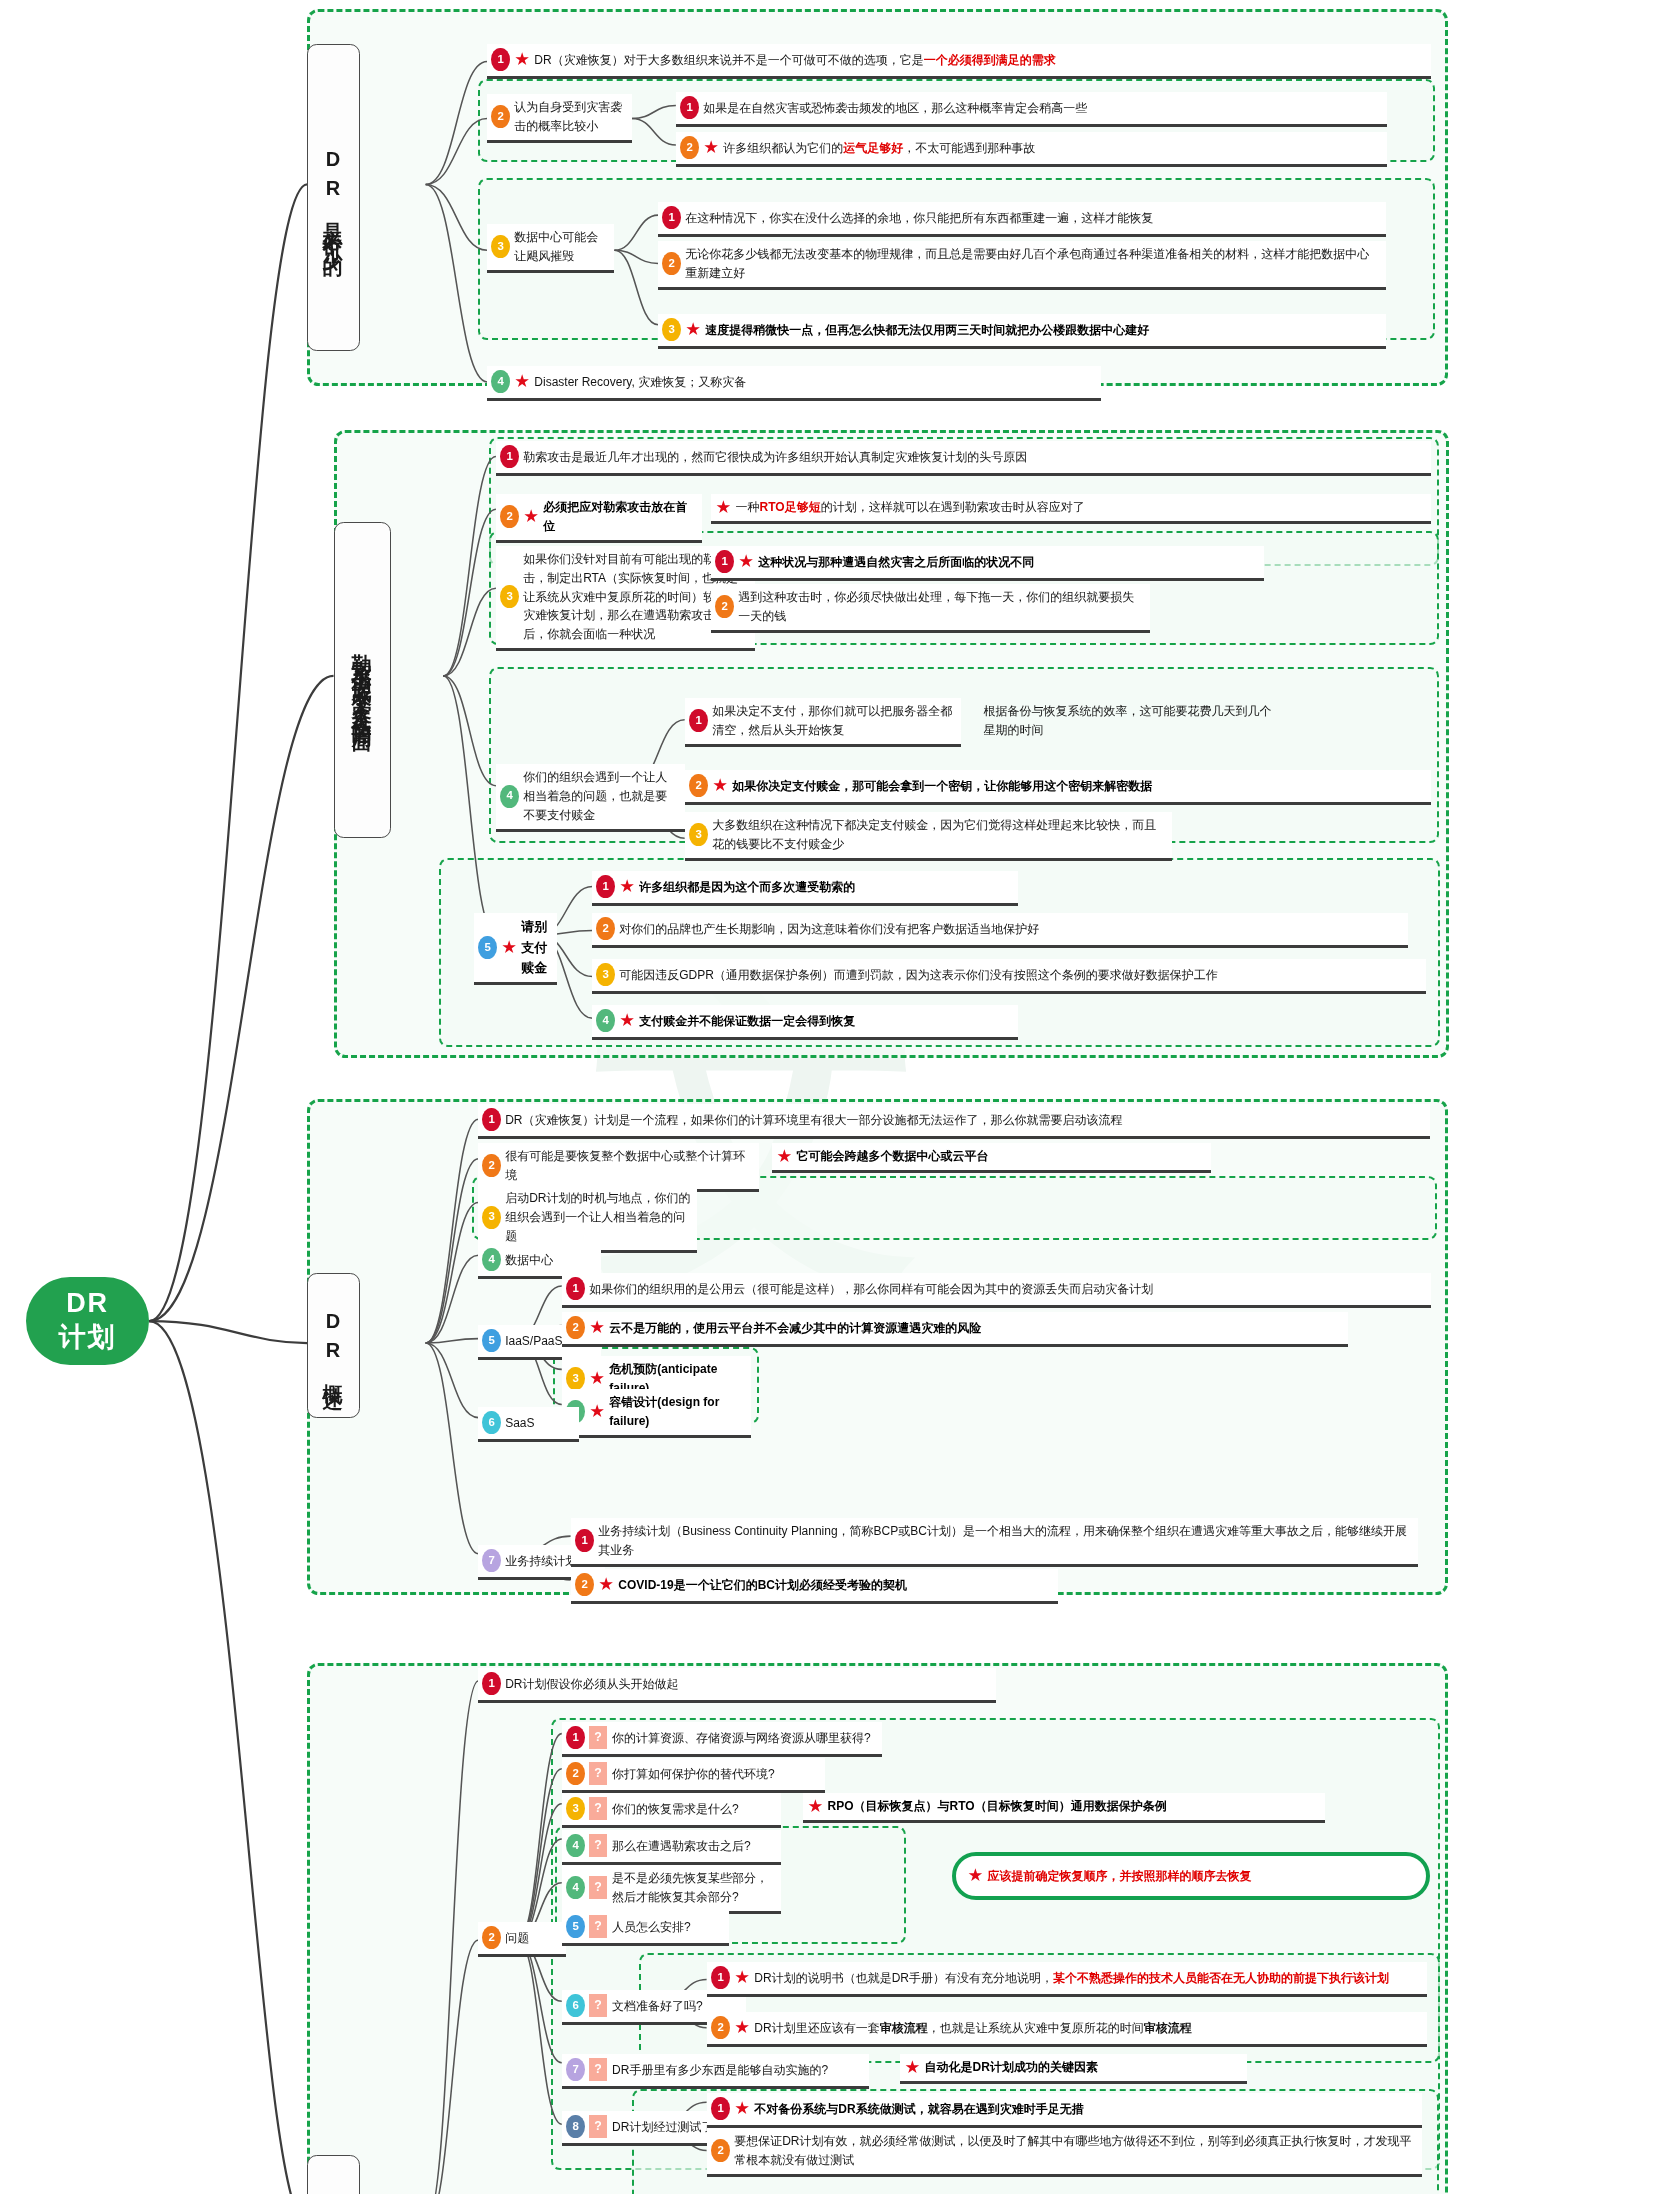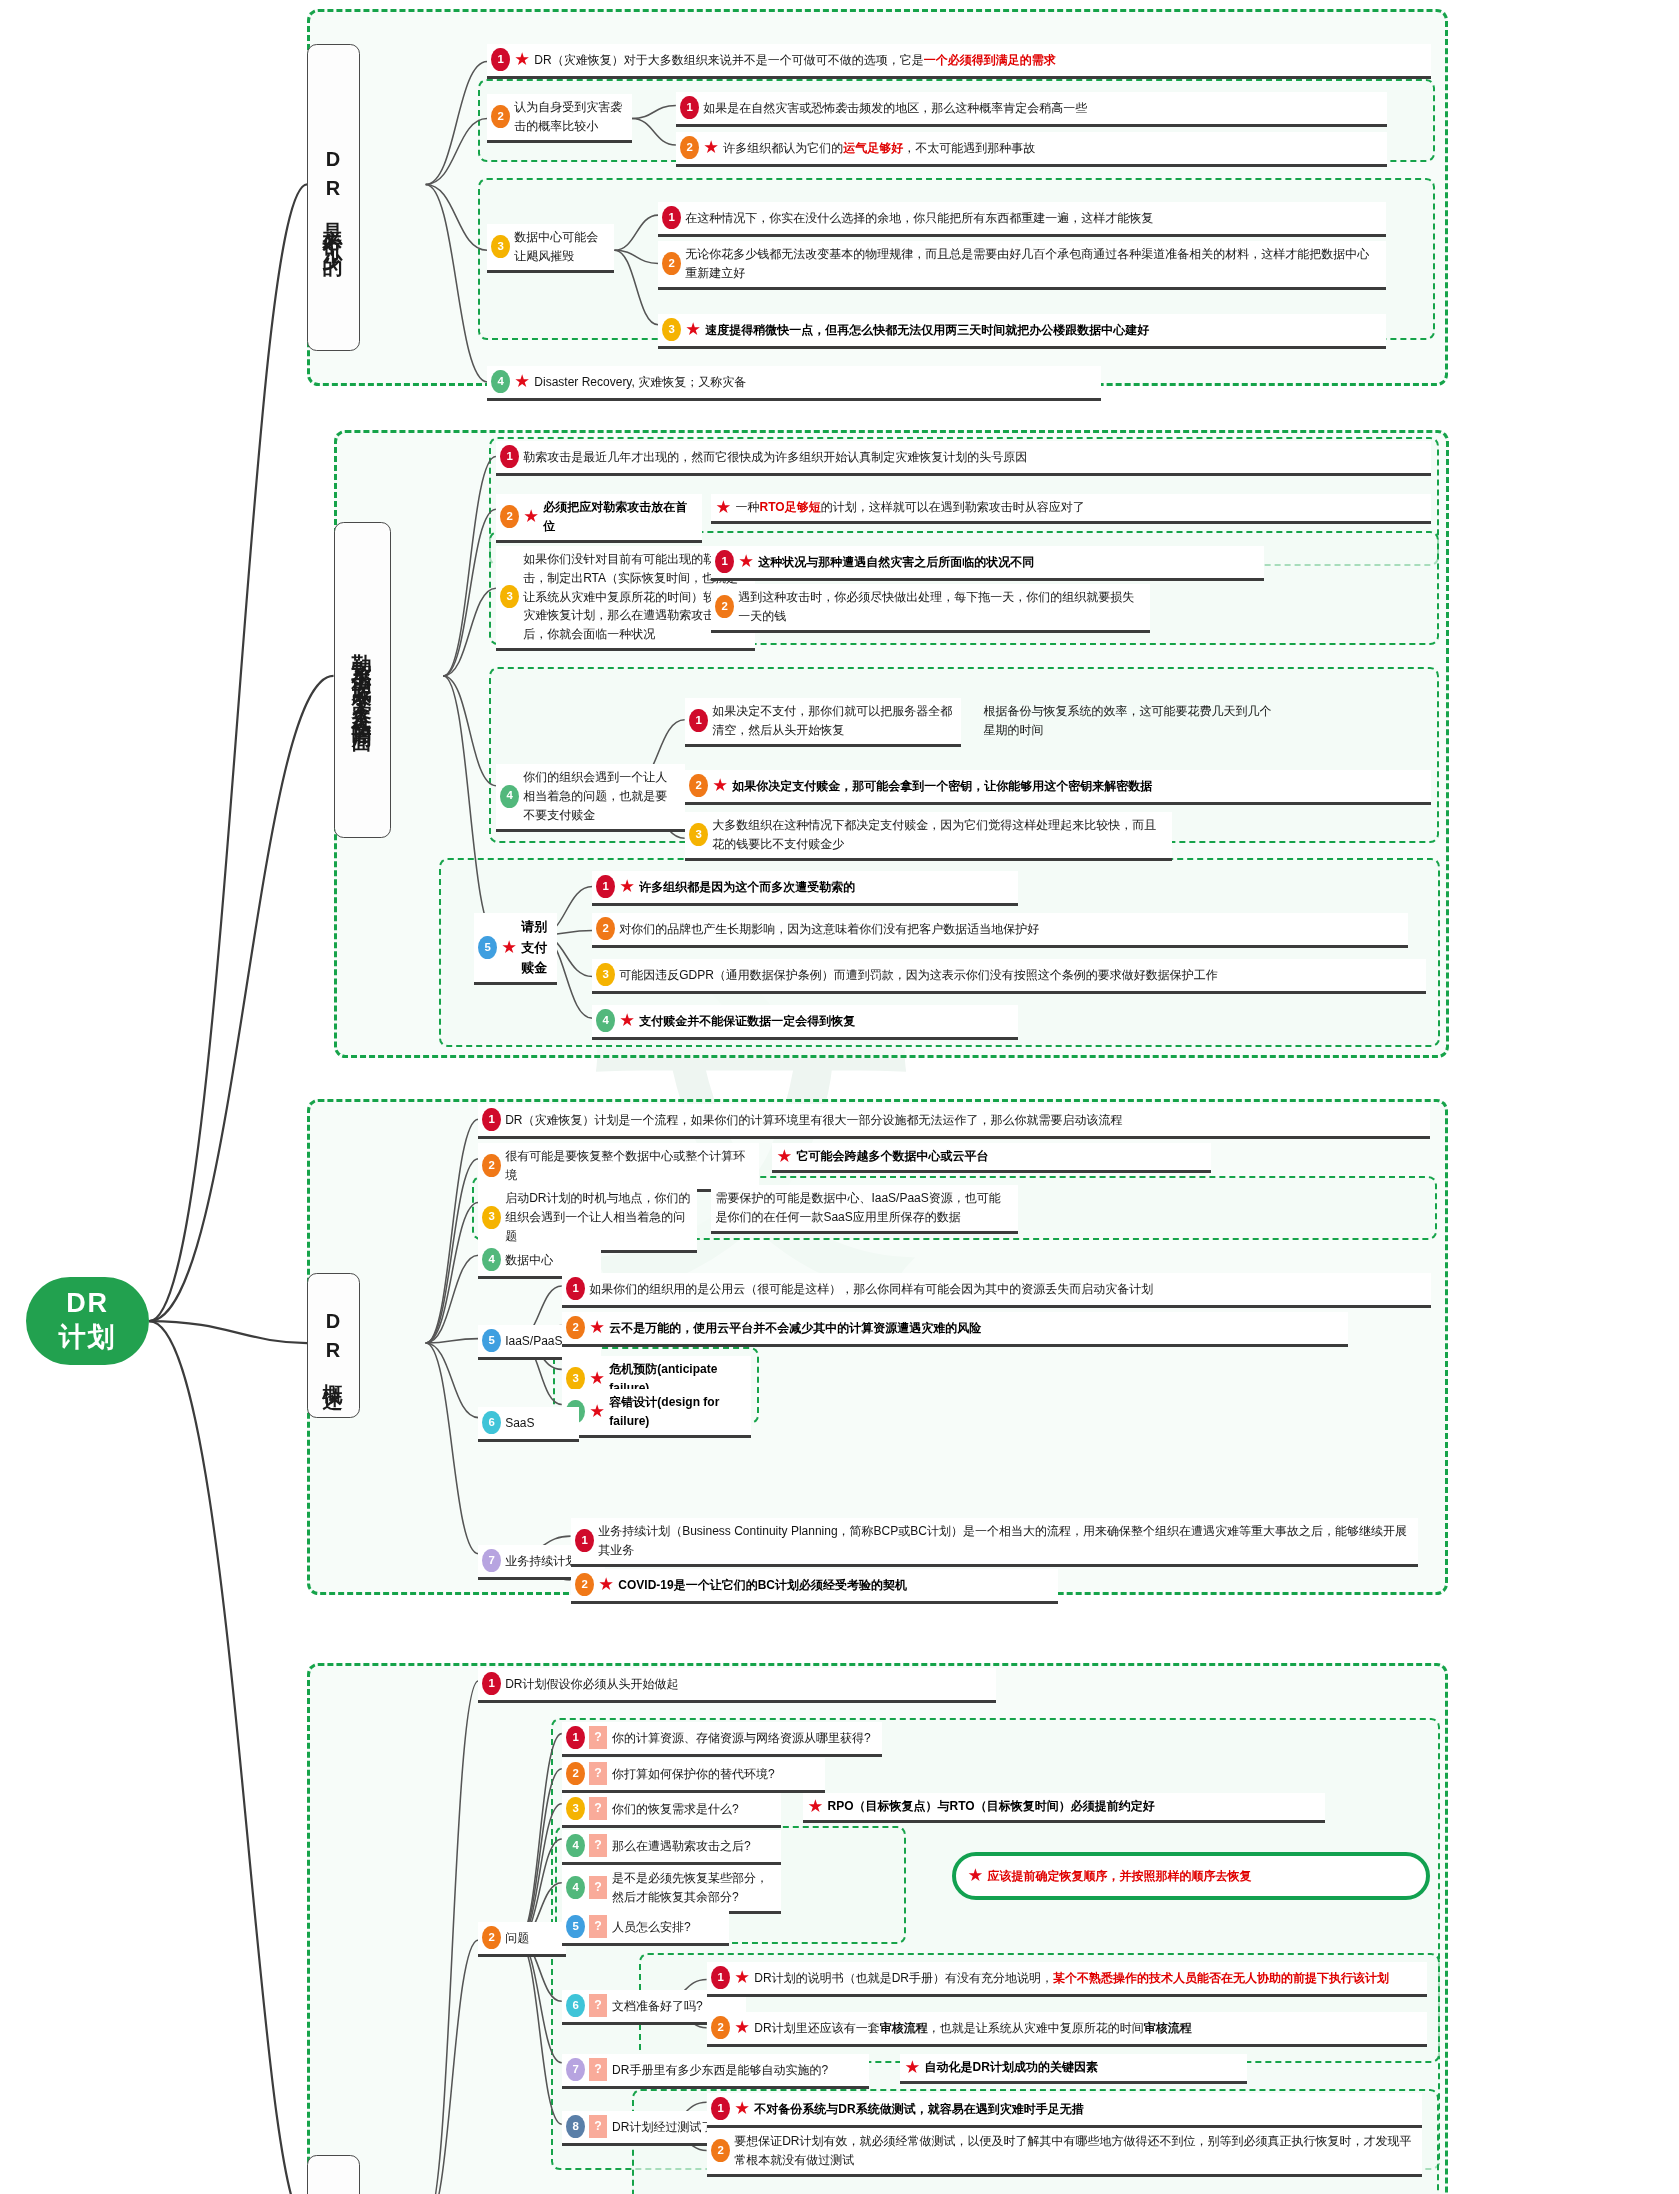--- a/index.html
+++ b/index.html
@@ -368,23 +368,20 @@
   <div class="card red" style="left:772px; top:1143px; width:439px;">
     <span class="star">★</span>
     <span class="txt">它可能会跨越多个数据中心或云平台</span>
   </div>
 
   <div class="group tight" style="left:472px; top:1176px; width:965px; height:64px;"></div>
   <div class="card" style="left:478px; top:1185px; width:219px;">
     <span class="num c3">3</span>
     <span class="txt">启动DR计划的时机与地点，你们的组织会遇到一个让人相当着急的问题</span>
   </div>
-  <div class="card" style="left:711px; top:1185px; width:307px;">
-    <span class="txt">需要保护的可能是数据中心、IaaS/PaaS资源，也可能是你们的在任何一款SaaS应用里所保存的数据</span>
-  </div>
 
   <div class="card" style="left:478px; top:1244px; width:123px;">
     <span class="num c4">4</span>
     <span class="txt">数据中心</span>
   </div>
 
   <div class="card" style="left:478px; top:1325px; width:123px;">
     <span class="num c5">5</span>
     <span class="txt">IaaS/PaaS</span>
   </div>
@@ -452,21 +449,21 @@
     <span class="qm">?</span>
     <span class="txt">你打算如何保护你的替代环境?</span>
   </div>
   <div class="card" style="left:562px; top:1793px; width:219px;">
     <span class="num c3">3</span>
     <span class="qm">?</span>
     <span class="txt">你们的恢复需求是什么?</span>
   </div>
   <div class="card red" style="left:803px; top:1793px; width:522px;">
     <span class="star">★</span>
-    <span class="txt">RPO（目标恢复点）与RTO（目标恢复时间）必须提前约定好</span>
+    <span class="txt">RPO（目标恢复点）与RTO（目标恢复时间）通用数据保护条例</span>
   </div>
 
   <div class="group tight" style="left:555px; top:1826px; width:351px; height:118px;"></div>
   <div class="card" style="left:562px; top:1830px; width:219px;">
     <span class="num c4">4</span>
     <span class="qm">?</span>
     <span class="txt">那么在遭遇勒索攻击之后?</span>
   </div>
   <div class="card" style="left:562px; top:1865px; width:219px;">
     <span class="num c4">4</span>

